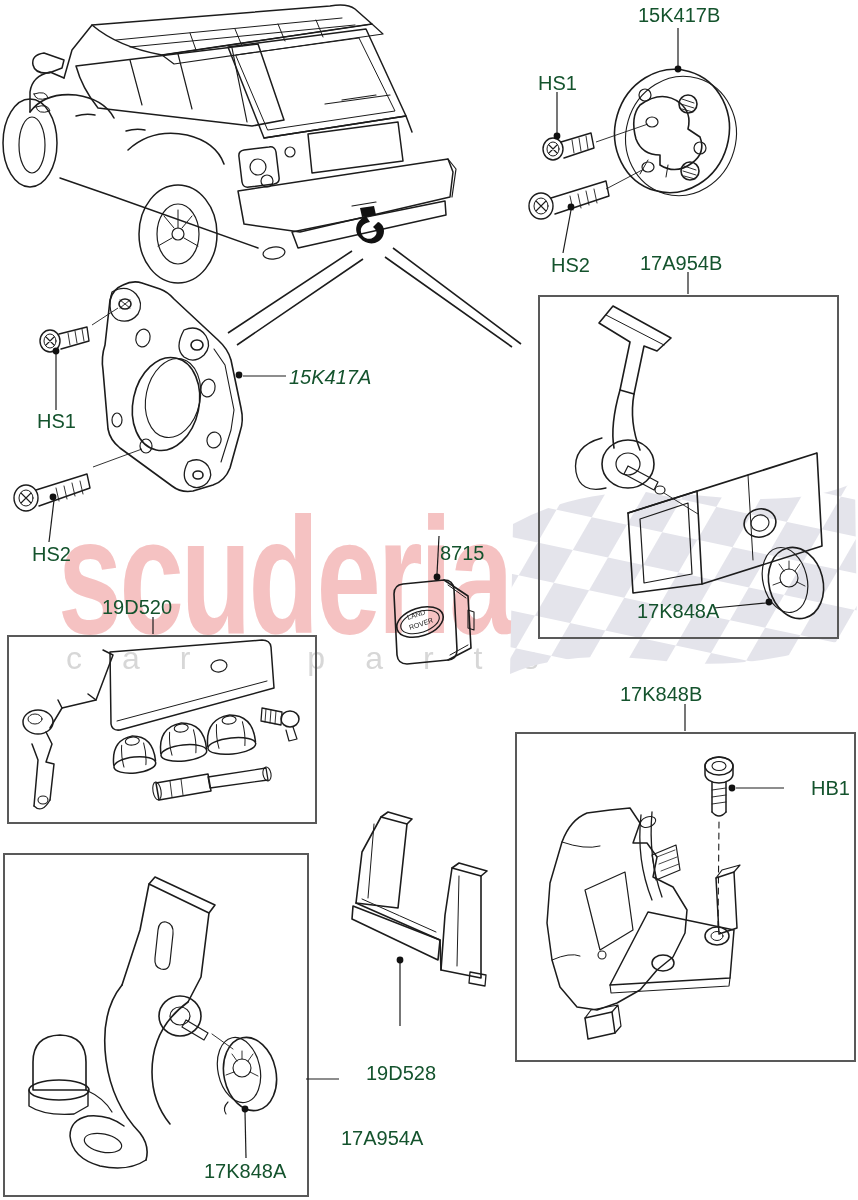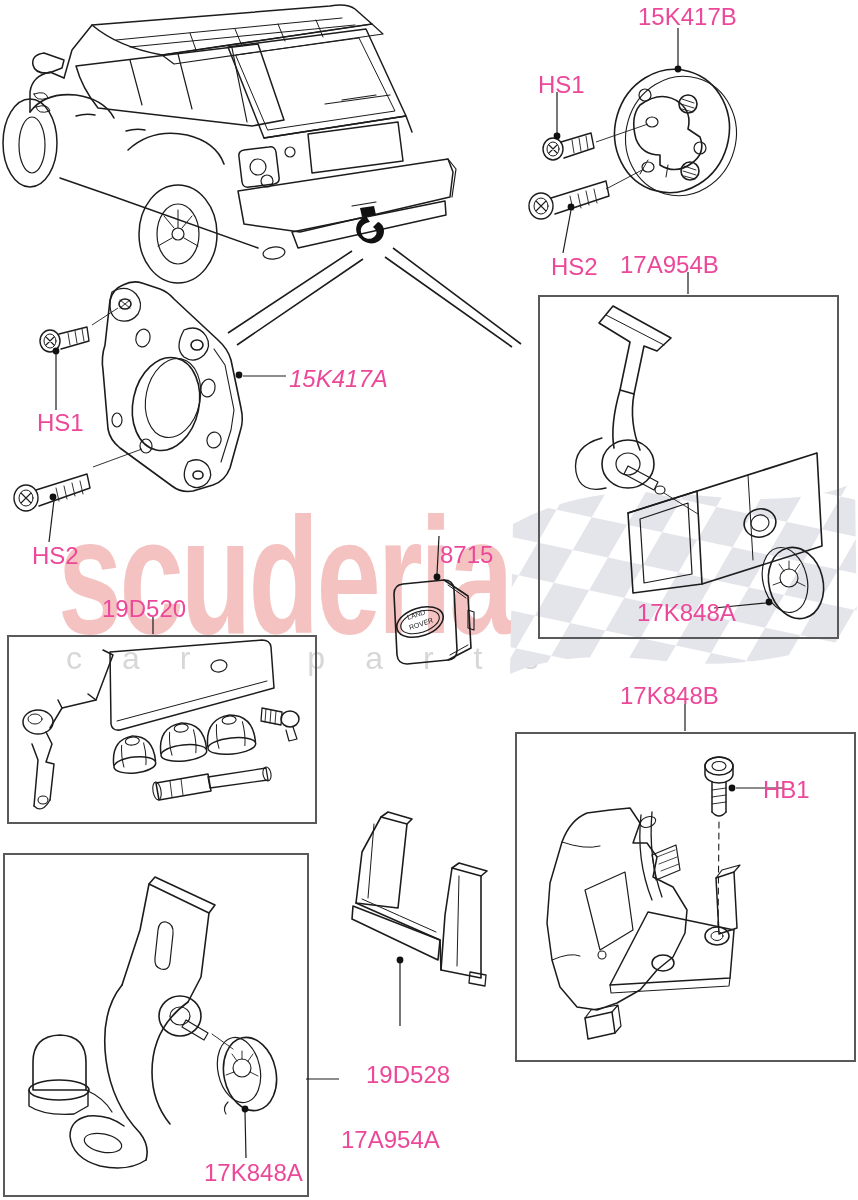--- a/index.html
+++ b/index.html
@@ -10,21 +10,21 @@
             line-height:1;color:#f5c2c2;transform:scaleX(0.70);transform-origin:left top;
             letter-spacing:-4px;z-index:0;user-select:none;}
   .wm-sub{position:absolute;left:66px;top:642px;font-size:32px;line-height:1;color:#d7d7d7;
           letter-spacing:40px;word-spacing:28px;z-index:0;user-select:none;}
   .wm-flag{position:absolute;left:505px;top:462px;z-index:0;}
   
   .pbox{position:absolute;border:2px solid #595959;background:transparent;z-index:1;}
   
   .art{position:absolute;left:0;top:0;z-index:2;}
   
-  .lbl{position:absolute;color:#ec4899;font-size:24px;line-height:1.1;white-space:nowrap;
+  .lbl{position:absolute;color:#14532d;font-size:20px;line-height:1.1;white-space:nowrap;
        z-index:3;cursor:pointer;}
 </style>
 </head>
 <body>
 
 <div class="page">
 
   <div class="wm-brand">scuderia</div>
   <div class="wm-sub">car parts</div>
   <svg class="wm-flag" width="355" height="245">
@@ -358,26 +358,26 @@
       <circle cx="53" cy="497" r="3.4"></circle>
       <circle cx="732" cy="788" r="3.4"></circle>
       <circle cx="400" cy="960" r="3.4"></circle>
       <circle cx="245" cy="1109" r="3.4"></circle>
     </g>
   </svg>
 
   <div class="lbl" style="left:638px;top:4px;">15K417B</div>
   <div class="lbl" style="left:538px;top:72px;">HS1</div>
   <div class="lbl" style="left:551px;top:254px;">HS2</div>
-  <div class="lbl" style="left:620px;top:252px;">17A954B</div>
+  <div class="lbl" style="left:640px;top:252px;">17A954B</div>
   <div class="lbl" style="left:637px;top:600px;">17K848A</div>
   <div class="lbl" style="left:416px;top:542px;margin-left:24px;">8715</div>
   <div class="lbl" style="left:102px;top:596px;">19D520</div>
   <div class="lbl" style="left:289px;top:366px;font-style:italic;">15K417A</div>
   <div class="lbl" style="left:37px;top:410px;">HS1</div>
   <div class="lbl" style="left:32px;top:543px;">HS2</div>
   <div class="lbl" style="left:620px;top:683px;">17K848B</div>
-  <div class="lbl" style="left:763px;top:777px;text-align:center;">HB1</div>
+  <div class="lbl" style="left:811px;top:777px;text-align:center;">HB1</div>
   <div class="lbl" style="left:366px;top:1027px;margin-top:35px;">19D528</div>
   <div class="lbl" style="left:341px;top:1127px;">17A954A</div>
   <div class="lbl" style="left:204px;top:1160px;">17K848A</div>
 
 </div>
 
 </body></html>

